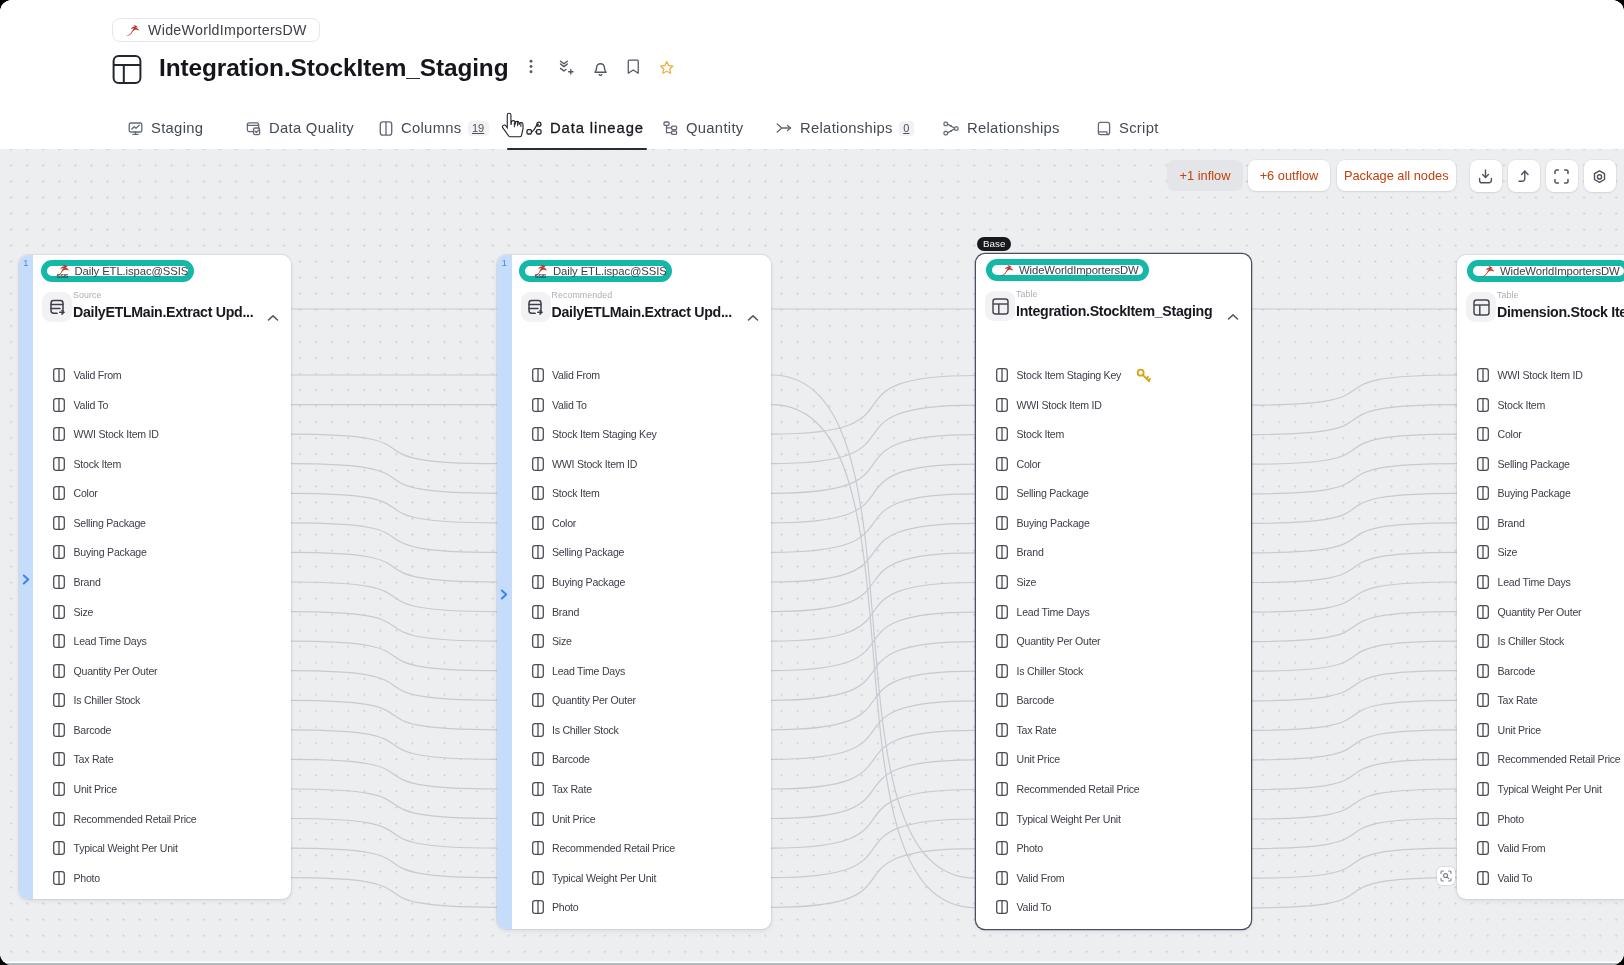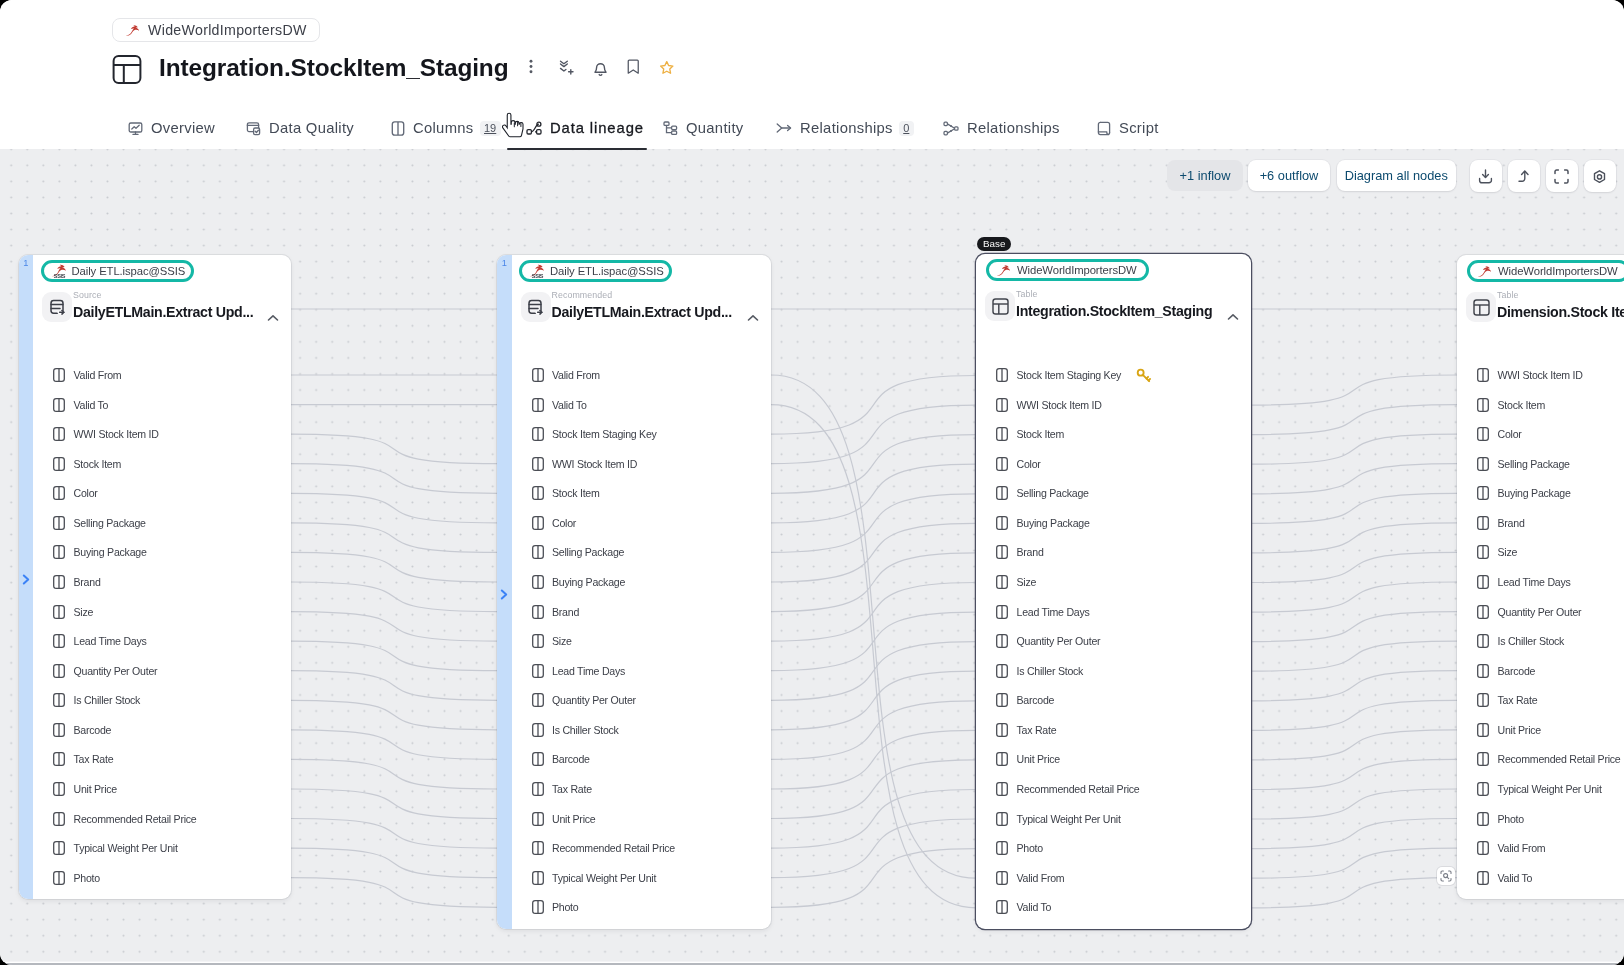--- a/index.html
+++ b/index.html
@@ -26,36 +26,36 @@
   background:#2a2d34; border-radius:1px; }
 
 #canvas { position:absolute; left:0; top:149px; width:1624px; height:813px;
   background-color:#edeef0; }
 #bstrip { position:absolute; left:0; top:962.5px; width:1624px; height:2.5px; background:#b5b8be; }
 #bline { position:absolute; left:0; top:961.3px; width:1624px; height:1.2px; background:#f4f4f6; }
 #wires { position:absolute; left:0; top:149px; }
 #wires path { fill:none; stroke:#c7cad2; stroke-width:1.2; }
 
 .cbtn { position:absolute; top:160px; height:31px; border-radius:8px; background:#fff;
-  color:#0c4a6e; font-size:12.8px; display:flex; align-items:center; justify-content:center;
+  color:#c2410c; font-size:12.8px; display:flex; align-items:center; justify-content:center;
   box-shadow:0 1px 2px rgba(30,35,48,.09), 0 0 0 1px rgba(35,40,50,.035); z-index:3; }
 .cbtn.gray { background:#e4e5e8; box-shadow:none; }
 .ibtn { position:absolute; top:160px; width:31.5px; height:32px; border-radius:8px; background:#fff;
   display:flex; align-items:center; justify-content:center;
   box-shadow:0 1px 2px rgba(30,35,48,.09), 0 0 0 1px rgba(35,40,50,.035); z-index:3; }
 
 .card { position:absolute; background:#fff; border-radius:9px;
   box-shadow:0 0 0 1px rgba(80,85,95,.10), 0 2px 5px rgba(25,30,40,.08); z-index:2; }
 .card.dark { box-shadow:0 0 0 1.25px #4b4e60, 0 2px 5px rgba(25,30,40,.08); }
 .strip { position:absolute; left:0; top:0; bottom:0; width:14.5px; background:#c5ddfa;
   border-radius:9px 0 0 9px; }
 .num { position:absolute; left:0; right:0; top:3px; text-align:center; color:#4a86e8;
   font-size:9.3px; }
 .schev { position:absolute; left:3px; }
-.chip { position:absolute; height:21.5px; border:3px solid #14b8a6; border-radius:11px;
+.chip { position:absolute; height:21.5px; border:6px solid #14b8a6; border-radius:11px;
   display:flex; align-items:center; padding:0 8px 0 6px; gap:5px; }
 .cic { display:flex; width:17px; }
 .clb { color:#3d4049; white-space:nowrap; letter-spacing:-0.1px; }
 .tile { position:absolute; width:30px; height:30px; background:#f2f2f4; border-radius:9px;
   display:flex; align-items:center; justify-content:center; }
 .klab { position:absolute; font-size:8.8px; letter-spacing:0.1px; color:#abaeb6; }
 .nm { position:absolute; font-size:14.2px; font-weight:bold; color:#17191f;
   letter-spacing:-0.3px; white-space:nowrap; overflow:hidden; }
 .hchev { position:absolute; }
 .frow { position:absolute; height:29.5px; display:flex; align-items:center; gap:8.5px; }
@@ -138,21 +138,21 @@
 <path d="M1251.0 610.9C1415.8 610.9 1292.2 580.8 1457.0 580.8"></path>
 <path d="M1251.0 640.5C1415.8 640.5 1292.2 610.4 1457.0 610.4"></path>
 <path d="M1251.0 670.0C1415.8 670.0 1292.2 640.0 1457.0 640.0"></path>
 <path d="M1251.0 699.6C1415.8 699.6 1292.2 669.5 1457.0 669.5"></path>
 <path d="M1251.0 729.2C1415.8 729.2 1292.2 699.1 1457.0 699.1"></path>
 <path d="M1251.0 758.8C1415.8 758.8 1292.2 728.7 1457.0 728.7"></path>
   </svg>
 
   <div class="cbtn gray" style="left:1167px;width:76px;">+1 inflow</div>
   <div class="cbtn" style="left:1248px;width:82px;">+6 outflow</div>
-  <div class="cbtn" style="left:1337px;width:118.5px;">Diagram all nodes</div>
+  <div class="cbtn" style="left:1337px;width:118.5px;">Package all nodes</div>
   <div class="ibtn" style="left:1470px;">
       <svg width="17" height="17" viewBox="0 0 17 17" fill="none" stroke="#4c515c" stroke-width="1.4" stroke-linecap="round" stroke-linejoin="round">
         <path d="M8.5 2v7.2"></path>
         <path d="M5.6 6.6l2.9 2.9 2.9-2.9"></path>
         <path d="M2.6 10.4v2a2.4 2.4 0 0 0 2.4 2.4h7a2.4 2.4 0 0 0 2.4-2.4v-2"></path>
       </svg>
     </div>
   <div class="ibtn" style="left:1508px;">
       <svg width="16" height="16" viewBox="0 0 16 16" fill="none" stroke="#4c515c" stroke-width="1.4" stroke-linecap="round" stroke-linejoin="round">
         <path d="M3 13.2h3.2a2.6 2.6 0 0 0 2.6-2.6V3.4"></path>
@@ -857,32 +857,32 @@
     <div class="hic" style="left:659px;top:60px;"><svg width="15.5" height="15.5" viewBox="0 0 24 24" fill="none" stroke="#eeb043" stroke-width="2.1" stroke-linejoin="round">
           <path d="M12 2.5l2.9 6 6.6.9-4.8 4.6 1.2 6.5-5.9-3.1-5.9 3.1 1.2-6.5L2.5 9.4l6.6-.9z"></path>
         </svg></div>
 <div class="tab" style="left:128px">
         <svg width="15" height="15" viewBox="0 0 15 15" fill="none" stroke="#626977" stroke-width="1.3" stroke-linecap="round" stroke-linejoin="round">
           <rect x="1.2" y="2" width="12.6" height="9" rx="1.6"></rect>
           <path d="M3.8 8l2.4-2.2 1.8 1.5 3.2-3"></path>
           <path d="M7.5 11v2.2"></path>
           <path d="M5 13.4h5"></path>
         </svg>
-        <span>Overview</span>
+        <span>Staging</span>
       </div>
 <div class="tab" style="left:246px">
         <svg width="15" height="15" viewBox="0 0 15 15" fill="none" stroke="#626977" stroke-width="1.3" stroke-linecap="round" stroke-linejoin="round">
           <rect x="1.4" y="1.8" width="11.2" height="8.8" rx="1.6"></rect>
           <path d="M1.4 4.4h11.2"></path>
           <rect x="7.6" y="7" width="6" height="6.6" rx="1.4" fill="#fff"></rect>
           <path d="M9.2 10.3l1.2 1.2 2-2.2"></path>
         </svg>
         <span>Data Quality</span>
       </div>
-<div class="tab" style="left:391px">
+<div class="tab" style="left:379px">
         <svg width="14" height="15" viewBox="0 0 13 15" fill="none" stroke="#626977" stroke-width="1.35">
           <rect x="0.8" y="0.9" width="11.4" height="13.2" rx="2.4"></rect>
           <line x1="6.5" y1="0.9" x2="6.5" y2="14.1"></line>
         </svg>
         <span>Columns</span>
         <span class="badge">19</span>
       </div>
 <div class="tab active" style="left:526px">
         <svg width="16" height="14" viewBox="0 0 16 14" fill="none" stroke="#23262d" stroke-width="1.3">
           <rect x="1" y="8.6" width="4.4" height="4.4" rx="1.2"></rect>

